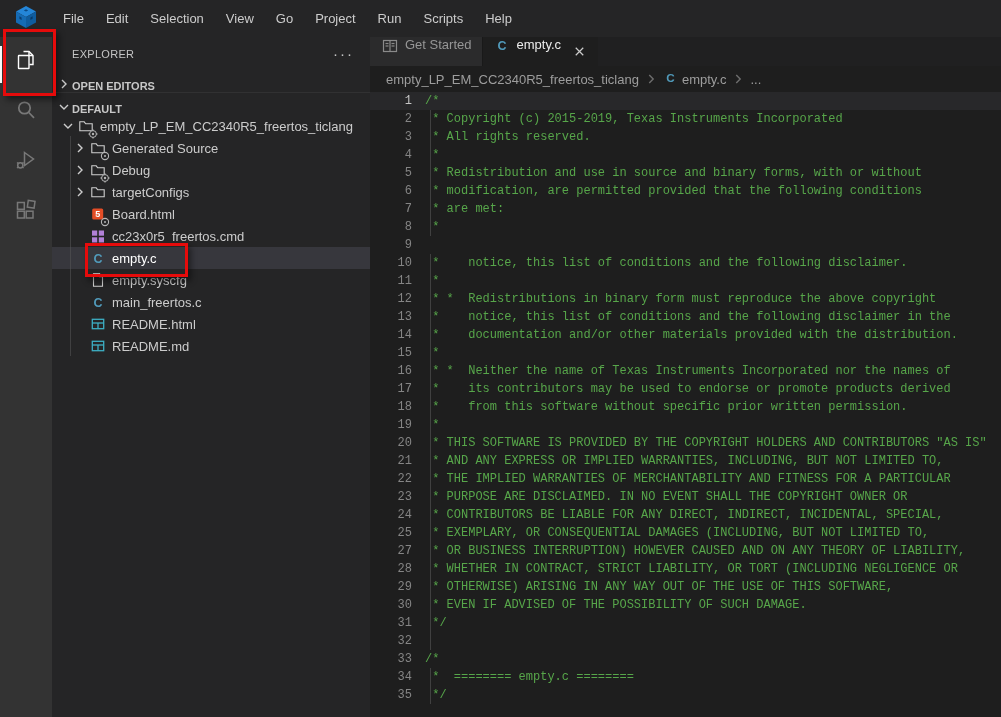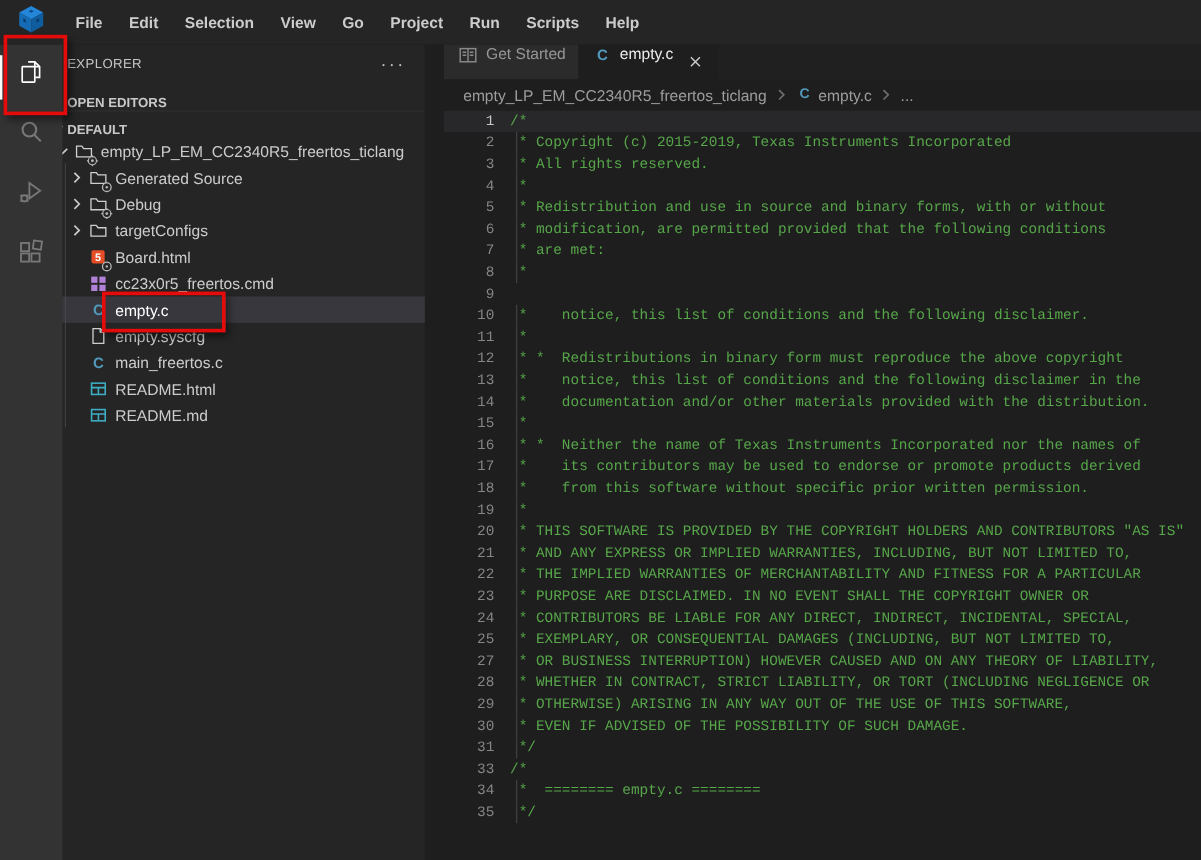--- a/index.html
+++ b/index.html
@@ -4,31 +4,31 @@
 <style>
   html,body{margin:0;padding:0;background:#101010;}
   .app{position:relative;width:1001px;height:717px;overflow:hidden;
        background:var(--editor_bg,#1e1e1e);
        font-family:"Liberation Sans",sans-serif;color:var(--text,#cccccc);}
 
   
   .menubar{position:absolute;top:0;left:0;width:100%;height:37px;
            background:var(--menubar_bg,#252526);display:flex;align-items:center;z-index:3;}
   .logo-box{width:52px;height:37px;display:flex;align-items:center;justify-content:center;flex:none;}
-  .menu-items{display:flex;align-items:center;font-weight:bold;}
+  .menu-items{display:flex;align-items:center;}
   .menu-item{padding:0 11px;font-size:13px;color:#cccccc;cursor:default;}
 
   
   .activitybar{position:absolute;top:37px;left:0;width:52px;bottom:0;
                background:var(--activity_bar_bg,#333333);z-index:2;}
   .activity-item{height:50px;display:flex;align-items:center;justify-content:center;position:relative;}
   .activity-item .indicator{position:absolute;left:0;top:9px;height:37px;width:2px;background:#ffffff;}
 
   
-  .sidebar{position:absolute;top:37px;left:36px;width:318px;bottom:0;
+  .sidebar{position:absolute;top:37px;left:52px;width:318px;bottom:0;
            background:var(--sidebar_bg,#252526);z-index:1;}
   .sidebar-header{height:33px;display:flex;align-items:center;justify-content:space-between;
                   padding:0 16px 0 20px;}
   .sidebar-title{font-size:11px;color:#c5c5c5;letter-spacing:.3px;}
   .more-actions{font-size:15px;color:#c5c5c5;letter-spacing:2px;line-height:10px;cursor:pointer;}
   .section-row{height:22px;display:flex;align-items:flex-end;padding-left:4px;
                font-size:11px;font-weight:bold;color:#c8c8c8;}
   .section-row.bordered{border-top:1px solid rgba(255,255,255,0.06);}
   .tree{position:relative;}
   .tree-row{height:22px;display:flex;align-items:center;font-size:13px;color:#cccccc;cursor:pointer;}
@@ -361,20 +361,21 @@
         <div class="code-line"><span class="ln">21</span><span class="ltext guided"> * AND ANY EXPRESS OR IMPLIED WARRANTIES, INCLUDING, BUT NOT LIMITED TO,</span></div>
         <div class="code-line"><span class="ln">22</span><span class="ltext guided"> * THE IMPLIED WARRANTIES OF MERCHANTABILITY AND FITNESS FOR A PARTICULAR</span></div>
         <div class="code-line"><span class="ln">23</span><span class="ltext guided"> * PURPOSE ARE DISCLAIMED. IN NO EVENT SHALL THE COPYRIGHT OWNER OR</span></div>
         <div class="code-line"><span class="ln">24</span><span class="ltext guided"> * CONTRIBUTORS BE LIABLE FOR ANY DIRECT, INDIRECT, INCIDENTAL, SPECIAL,</span></div>
         <div class="code-line"><span class="ln">25</span><span class="ltext guided"> * EXEMPLARY, OR CONSEQUENTIAL DAMAGES (INCLUDING, BUT NOT LIMITED TO,</span></div>
         <div class="code-line"><span class="ln">27</span><span class="ltext guided"> * OR BUSINESS INTERRUPTION) HOWEVER CAUSED AND ON ANY THEORY OF LIABILITY,</span></div>
         <div class="code-line"><span class="ln">28</span><span class="ltext guided"> * WHETHER IN CONTRACT, STRICT LIABILITY, OR TORT (INCLUDING NEGLIGENCE OR</span></div>
         <div class="code-line"><span class="ln">29</span><span class="ltext guided"> * OTHERWISE) ARISING IN ANY WAY OUT OF THE USE OF THIS SOFTWARE,</span></div>
         <div class="code-line"><span class="ln">30</span><span class="ltext guided"> * EVEN IF ADVISED OF THE POSSIBILITY OF SUCH DAMAGE.</span></div>
         <div class="code-line"><span class="ln">31</span><span class="ltext guided"> */</span></div>
+        <div class="code-line"><span class="ln">32</span><span class="ltext guided"></span></div>
         <div class="code-line"><span class="ln">33</span><span class="ltext">/*</span></div>
         <div class="code-line"><span class="ln">34</span><span class="ltext guided"> *  ======== empty.c ========</span></div>
         <div class="code-line"><span class="ln">35</span><span class="ltext guided"> */</span></div>
       </div>
   </div>
 
   <div class="annot annot1"></div>
   <div class="annot annot2"></div>
 </div>
 

